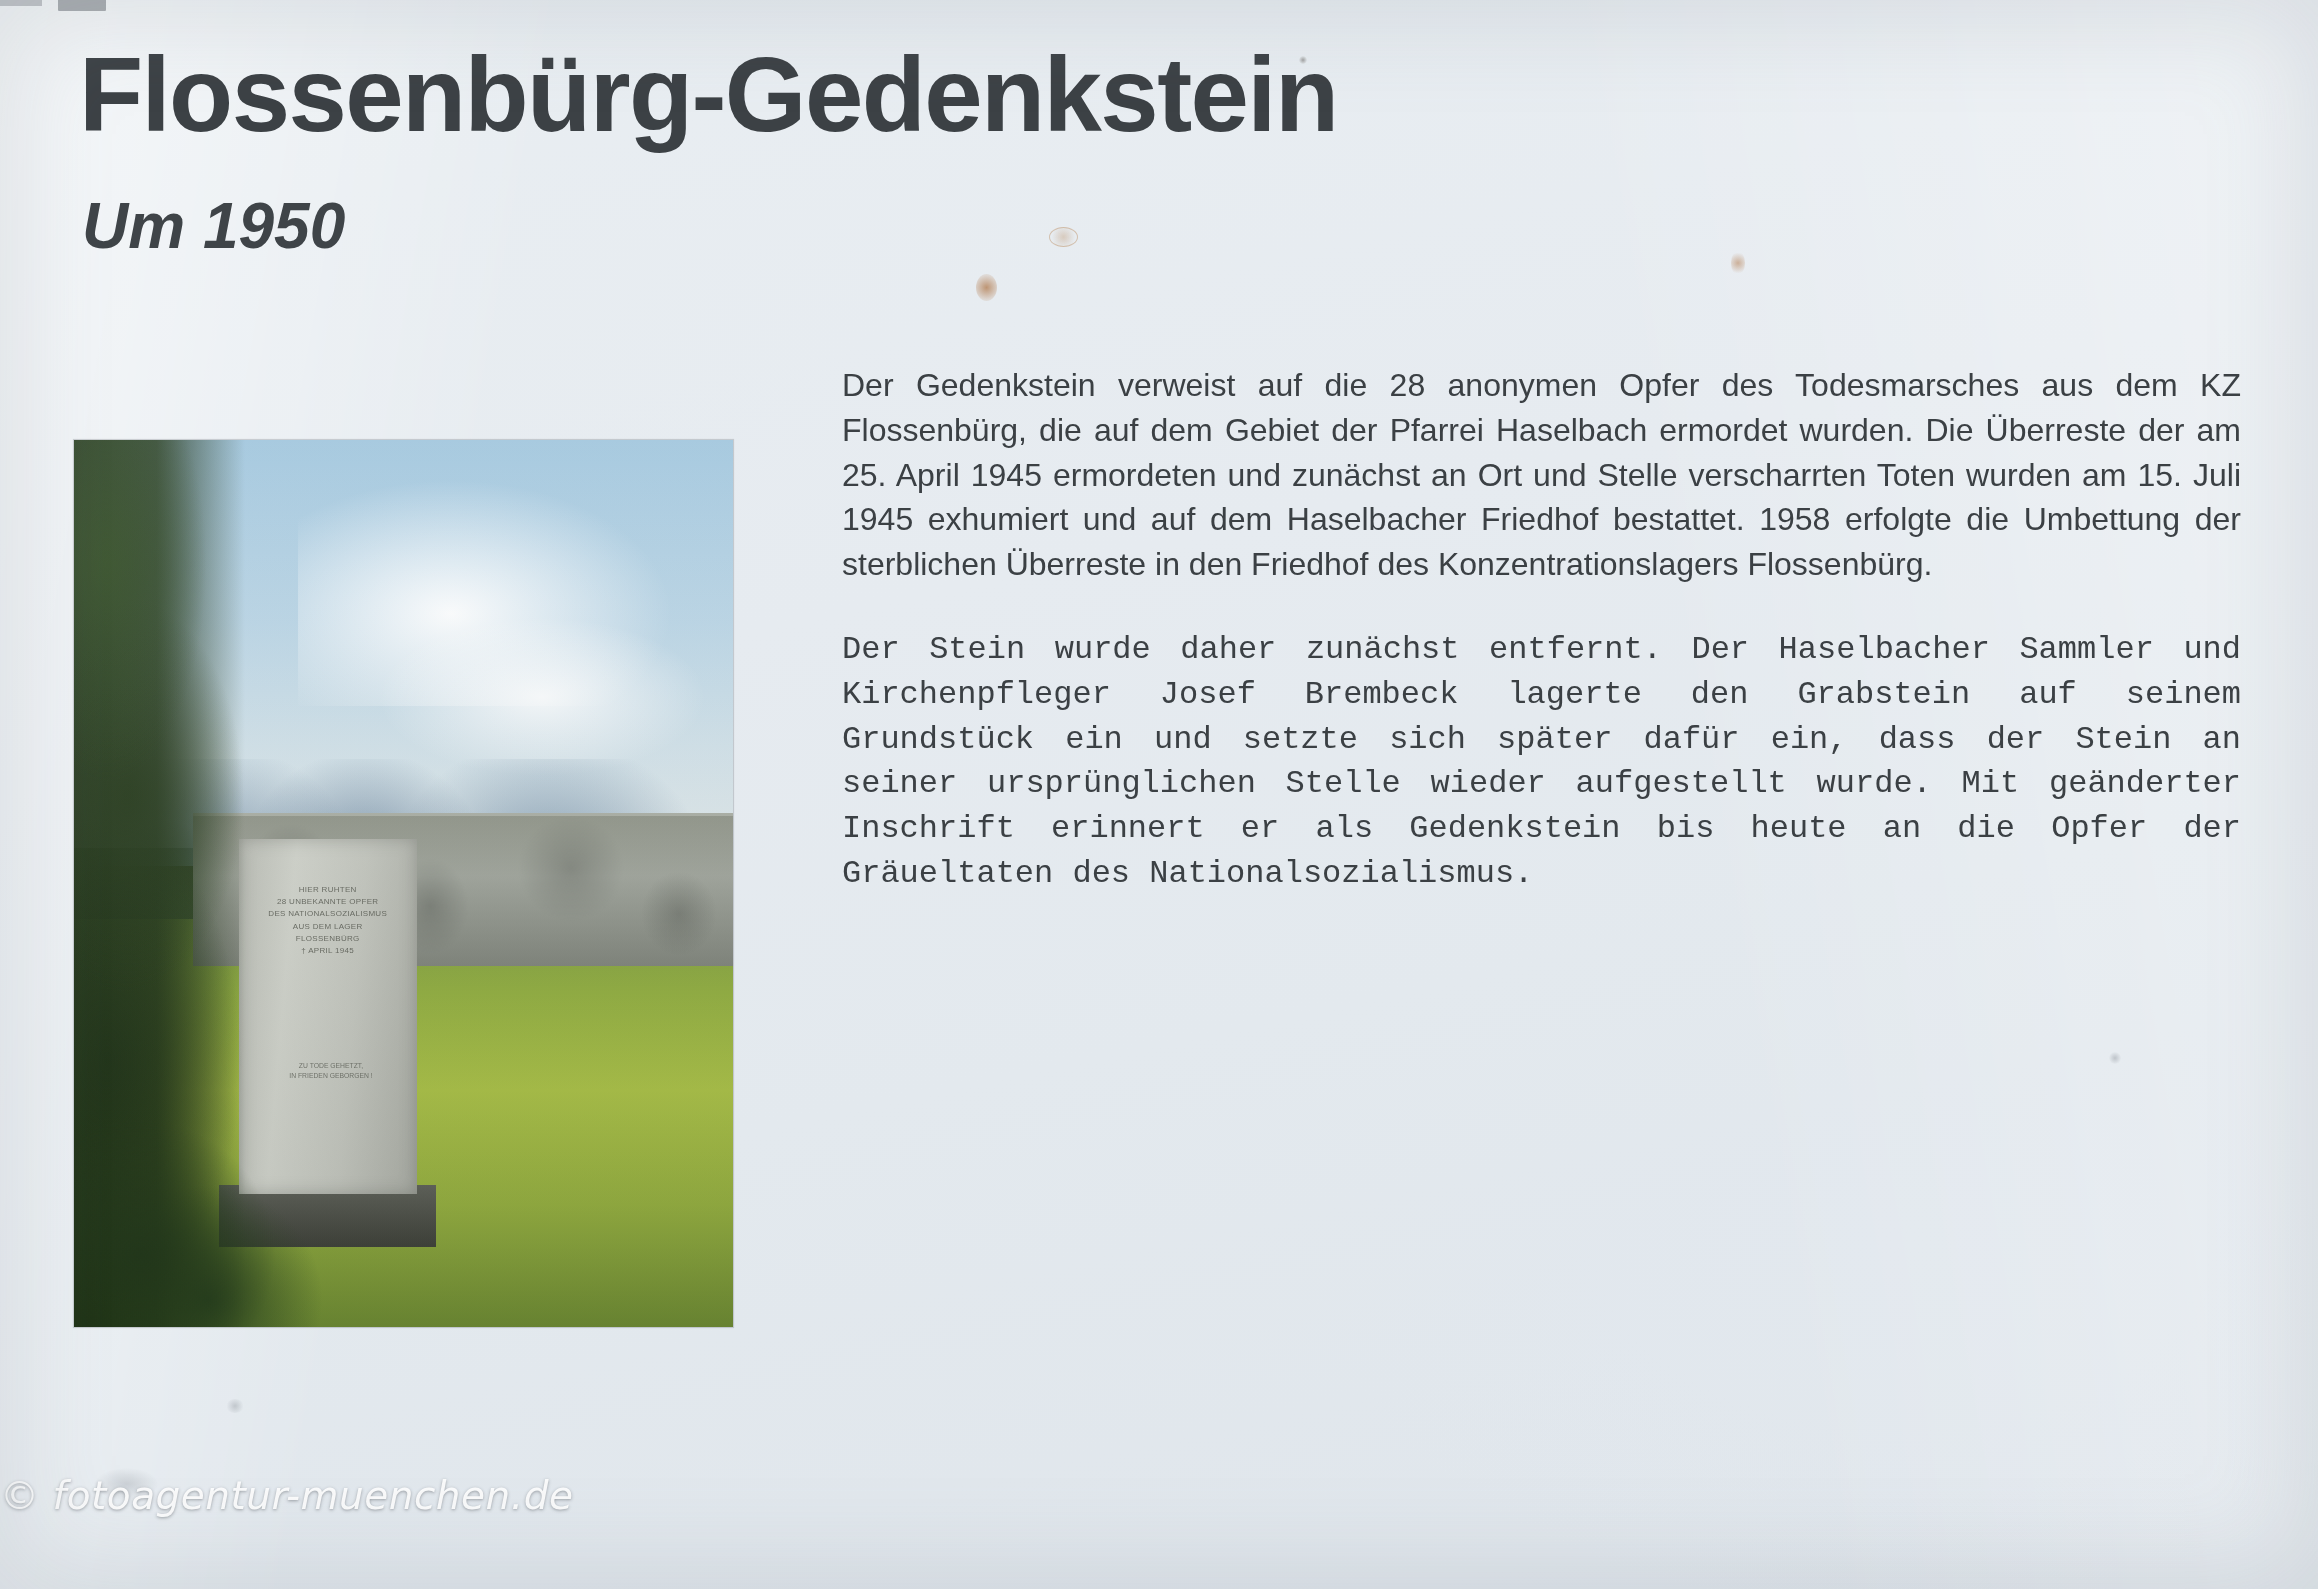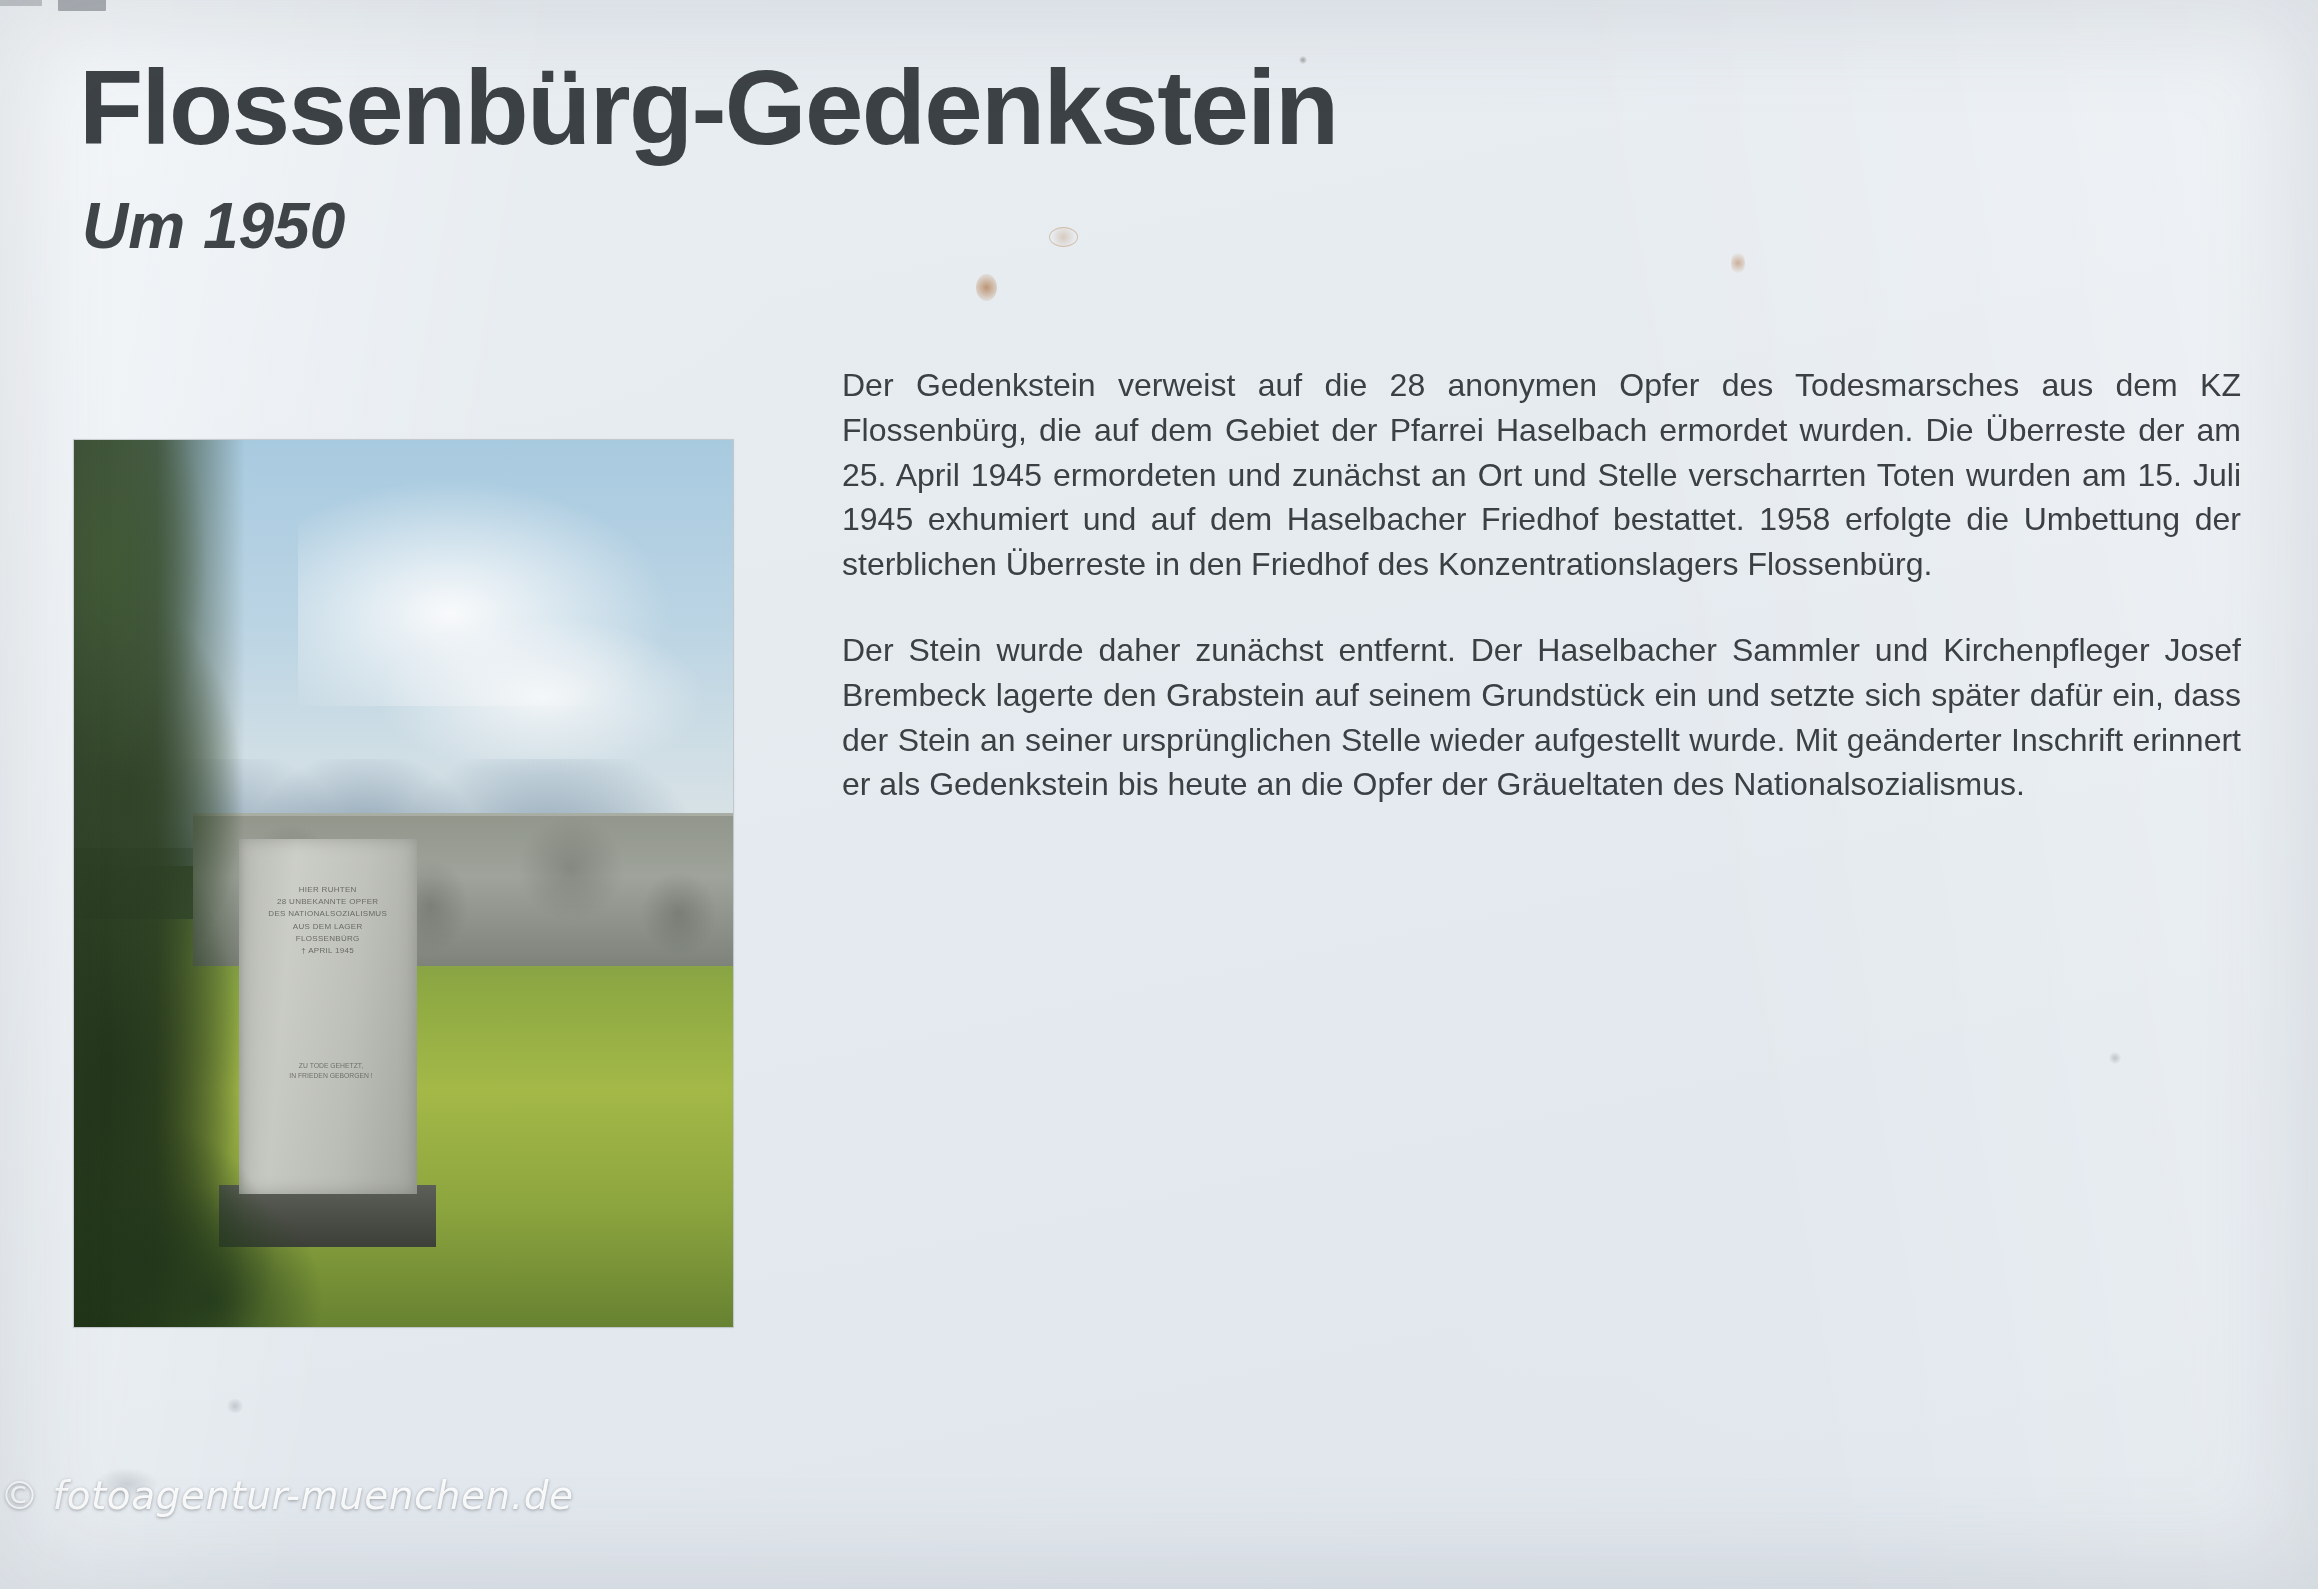--- a/index.html
+++ b/index.html
@@ -85,21 +85,21 @@
             background: radial-gradient(ellipse, rgba(150,156,163,0.35) 0%, rgba(150,156,163,0) 72%); }
   .spot-f { left: 226px; top: 1399px; width: 18px; height: 13.7px;
             background: radial-gradient(circle, rgba(150,156,163,0.45) 0%, rgba(150,156,163,0) 75%); }
   .spot-g { left: 2109px; top: 1052px; width: 11.6px; height: 11.6px;
             background: radial-gradient(circle, rgba(150,156,163,0.5) 0%, rgba(150,156,163,0) 75%); }
 
   
   .title {
     position: absolute;
     left: 79px;
-    top: 55px;
+    top: 42px;
     font-size: 105px;
     font-weight: 700;
     letter-spacing: -1.6px;
     color: #3c4145;
     white-space: nowrap;
     line-height: 1;
   }
   .subtitle {
     position: absolute;
     left: 82px;
@@ -253,21 +253,21 @@
     width: 1399px;
   }
   .para {
     font-size: 32px;
     line-height: 1.40;
     color: #3b4044;
     text-align: justify;
     margin: 0 0 41px 0;
     hyphens: manual;
   }
-  .para:last-child { margin-bottom: 0; }
+  .para:last-child { margin-bottom: 0; font-family: Liberation Mono, monospace; }
 
   
   .watermark {
     position: absolute;
     left: 0;
     right: 0;
     top: 1473px;
     font-size: 39px;
     color: rgba(255,255,255,0.92);
     font-style: italic;

